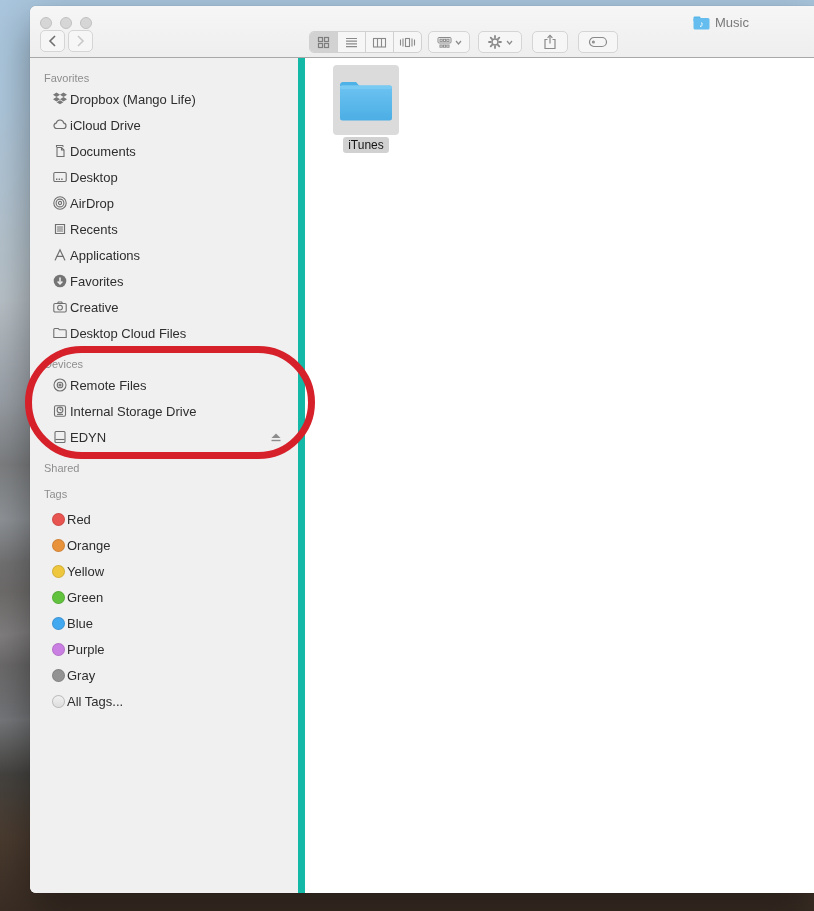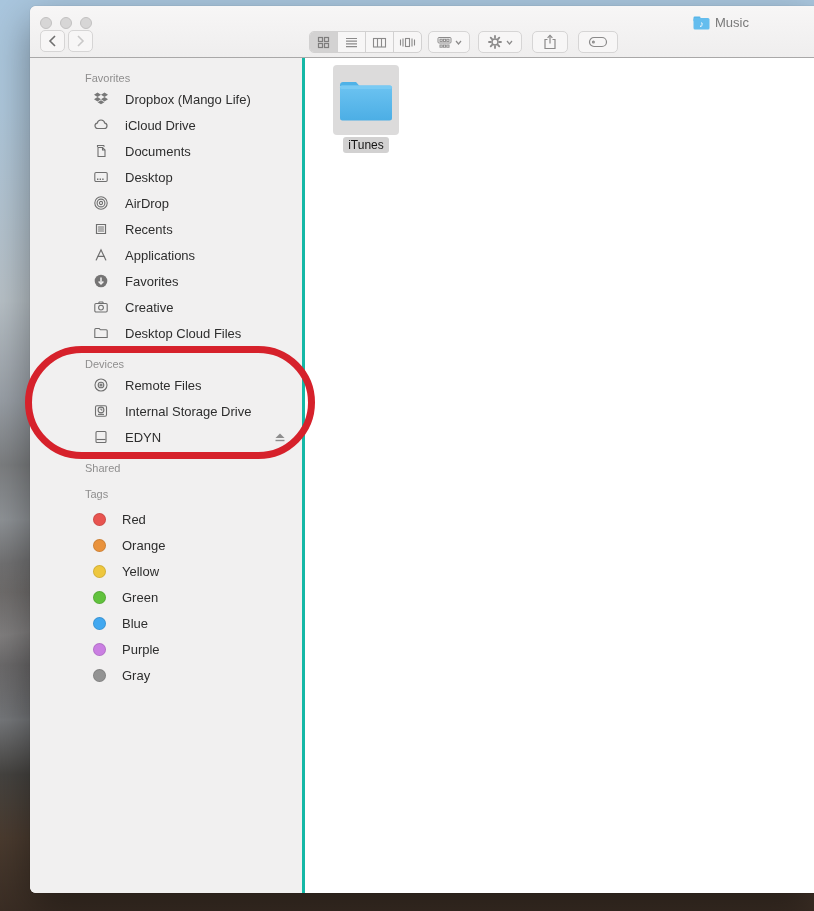--- a/index.html
+++ b/index.html
@@ -46,25 +46,25 @@
   .tb-action{position:absolute;left:448px;width:44px;gap:3px;}
   .tb-share{position:absolute;left:502px;width:36px;}
   .tb-tag{position:absolute;left:548px;width:40px;}
   .tb{top:25px;}
   .window-title{
     position:absolute;left:663px;top:9px;display:flex;align-items:center;gap:5px;
     color:#797979;font-size:13px;
   }
   
   .window-body{position:absolute;top:52px;left:0;right:0;bottom:0;display:flex;border-radius:0 0 0 6px;overflow:hidden;}
-  .sidebar{width:275px;box-sizing:border-box;background:#f1f0f0;border-right:3px solid #14b8a6;padding-top:8px;flex-shrink:0;padding-left:41px;}
+  .sidebar{width:275px;box-sizing:border-box;background:#f1f0f0;border-right:7px solid #14b8a6;padding-top:8px;flex-shrink:0;}
   .content{flex:1;background:#fff;position:relative;}
   .section-header{margin:10px 0 0 14px;height:16px;font-size:11px;color:#8f8e8e;line-height:16px;}
   .section-header.first{margin-top:4px;}
-  .side-item{display:flex;align-items:center;gap:16px;height:26px;padding-left:22px;font-size:13px;color:#2e2e2e;position:relative;}
+  .side-item{display:flex;align-items:center;gap:2px;height:26px;padding-left:22px;font-size:13px;color:#2e2e2e;position:relative;}
   .side-item svg{flex-shrink:0;}
   .eject-btn{position:absolute;right:15px;top:6px;width:14px;height:14px;display:flex;align-items:center;justify-content:center;}
   .tags-list{margin-top:4px;}
   .dot{width:13px;height:13px;border-radius:50%;box-shadow:inset 0 0 0 1px rgba(0,0,0,.12);}
   .dot.all-tags{background:linear-gradient(#f4f3f3,#dcdbdb);box-shadow:inset 0 0 0 1px #bdbcbc;}
   
   .file-item{position:absolute;left:26px;top:7px;width:70px;text-align:center;}
   .file-thumb{width:66px;height:70px;margin:0 auto;border-radius:4px;background:#dcdbdb;display:flex;align-items:center;justify-content:center;}
   .file-label{display:inline-block;margin-top:0;font-size:12px;color:#151515;background:#d2d1d1;border-radius:3px;padding:1px 5px;line-height:14px;}
   
@@ -384,20 +384,24 @@
           <span>Blue</span>
         </div>
         <div class="side-item">
           <span class="dot" style="background: rgb(202, 127, 226);"></span>
           <span>Purple</span>
         </div>
         <div class="side-item">
           <span class="dot" style="background: rgb(147, 147, 147);"></span>
           <span>Gray</span>
         </div>
+        <div class="side-item">
+          <span class="dot all-tags"></span>
+          <span>All Tags...</span>
+        </div>
       </div>
     </aside>
 
     <main class="content">
       <div class="file-item">
         <div class="file-thumb">
           <svg width="58" height="48" viewBox="0 0 58 48">
             <defs>
               <linearGradient id="fg" x1="0" y1="0" x2="0" y2="1">
                 <stop offset="0" stop-color="#6cc3f1"></stop>

